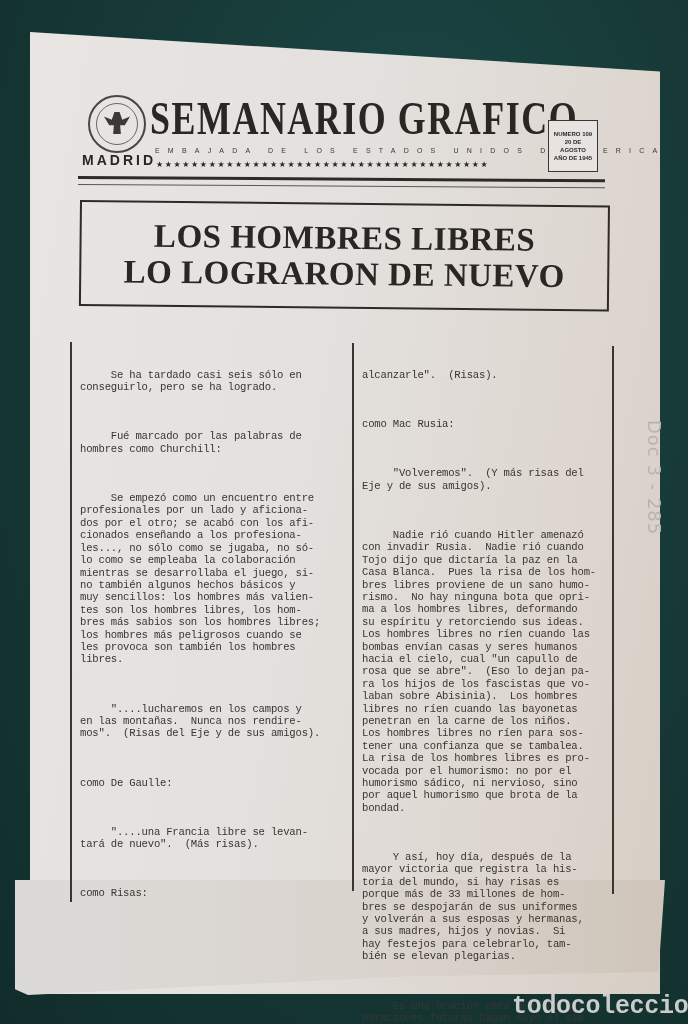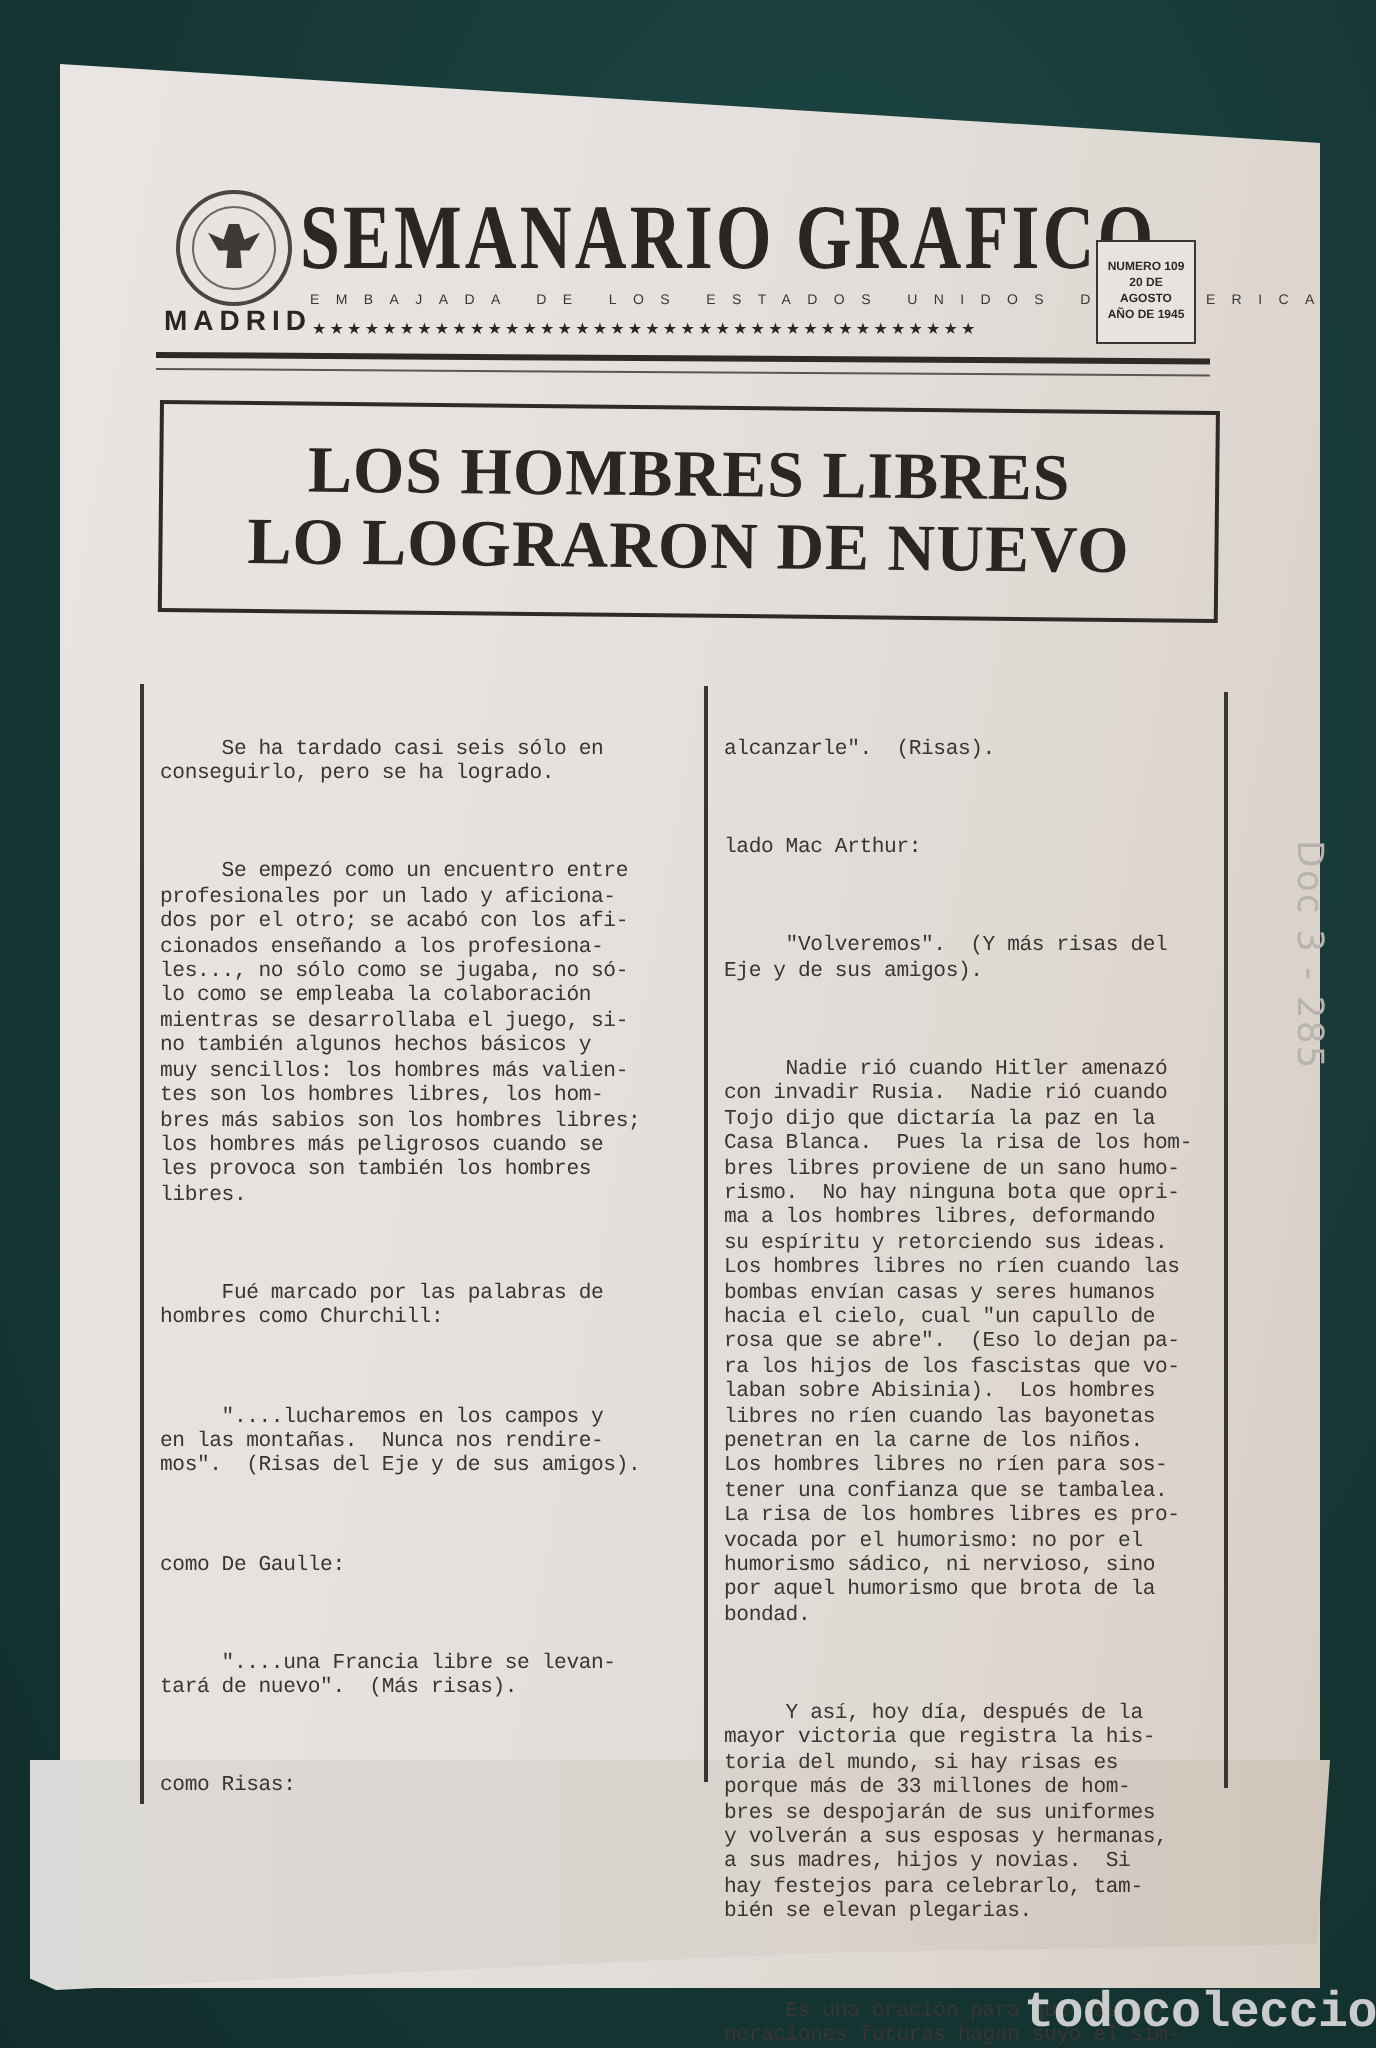--- a/index.html
+++ b/index.html
@@ -110,51 +110,51 @@
   <div class="headline-line">LO LOGRARON DE NUEVO</div>
 </div>
 
 <div class="vrule" style="left:70px; top:342px; height:560px;"></div>
 <div class="vrule" style="left:352px; top:343px; height:548px;"></div>
 <div class="vrule" style="left:612px; top:346px; height:548px;"></div>
 
 <div class="col" style="left:80px; top:344px;">
   <p>     Se ha tardado casi seis sólo en
 conseguirlo, pero se ha logrado.</p>
+  <p>     Fué marcado por las palabras de
+hombres como Churchill:</p>
   <p>     Se empezó como un encuentro entre
 profesionales por un lado y aficiona-
 dos por el otro; se acabó con los afi-
 cionados enseñando a los profesiona-
 les..., no sólo como se jugaba, no só-
 lo como se empleaba la colaboración
 mientras se desarrollaba el juego, si-
 no también algunos hechos básicos y
 muy sencillos: los hombres más valien-
 tes son los hombres libres, los hom-
 bres más sabios son los hombres libres;
 los hombres más peligrosos cuando se
 les provoca son también los hombres
 libres.</p>
-  <p>     Fué marcado por las palabras de
-hombres como Churchill:</p>
   <p>     "....lucharemos en los campos y
 en las montañas.  Nunca nos rendire-
 mos".  (Risas del Eje y de sus amigos).</p>
   <p>como De Gaulle:</p>
   <p>     "....una Francia libre se levan-
 tará de nuevo".  (Más risas).</p>
   <p>como Risas:</p>
   
   
   
 </div>
 
 <div class="col" style="left:362px; top:344px;">
   <p>alcanzarle".  (Risas).</p>
-  <p>lado Mac Arthur:</p>
+  <p>como Mac Rusia:</p>
   <p>     "Volveremos".  (Y más risas del
 Eje y de sus amigos).</p>
   <p>     Nadie rió cuando Hitler amenazó
 con invadir Rusia.  Nadie rió cuando
 Tojo dijo que dictaría la paz en la
 Casa Blanca.  Pues la risa de los hom-
 bres libres proviene de un sano humo-
 rismo.  No hay ninguna bota que opri-
 ma a los hombres libres, deformando
 su espíritu y retorciendo sus ideas.

